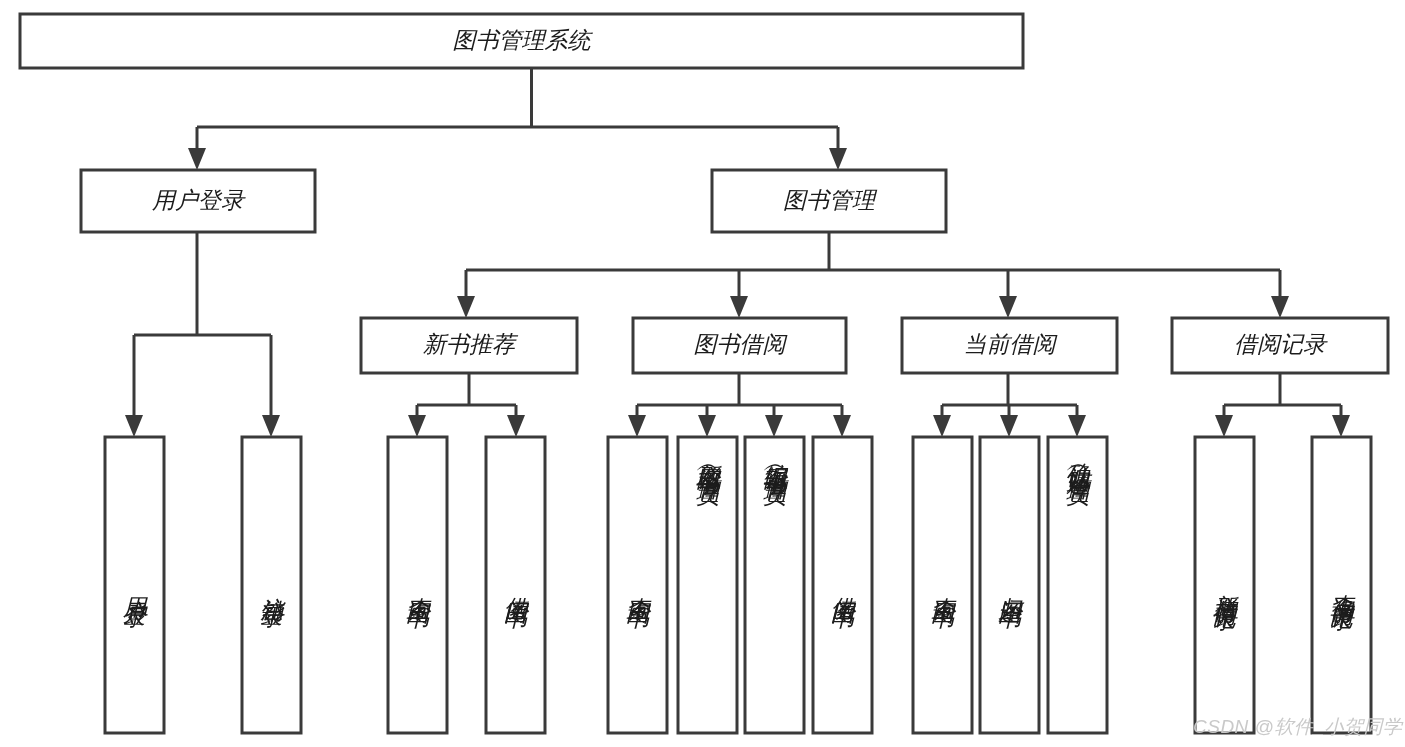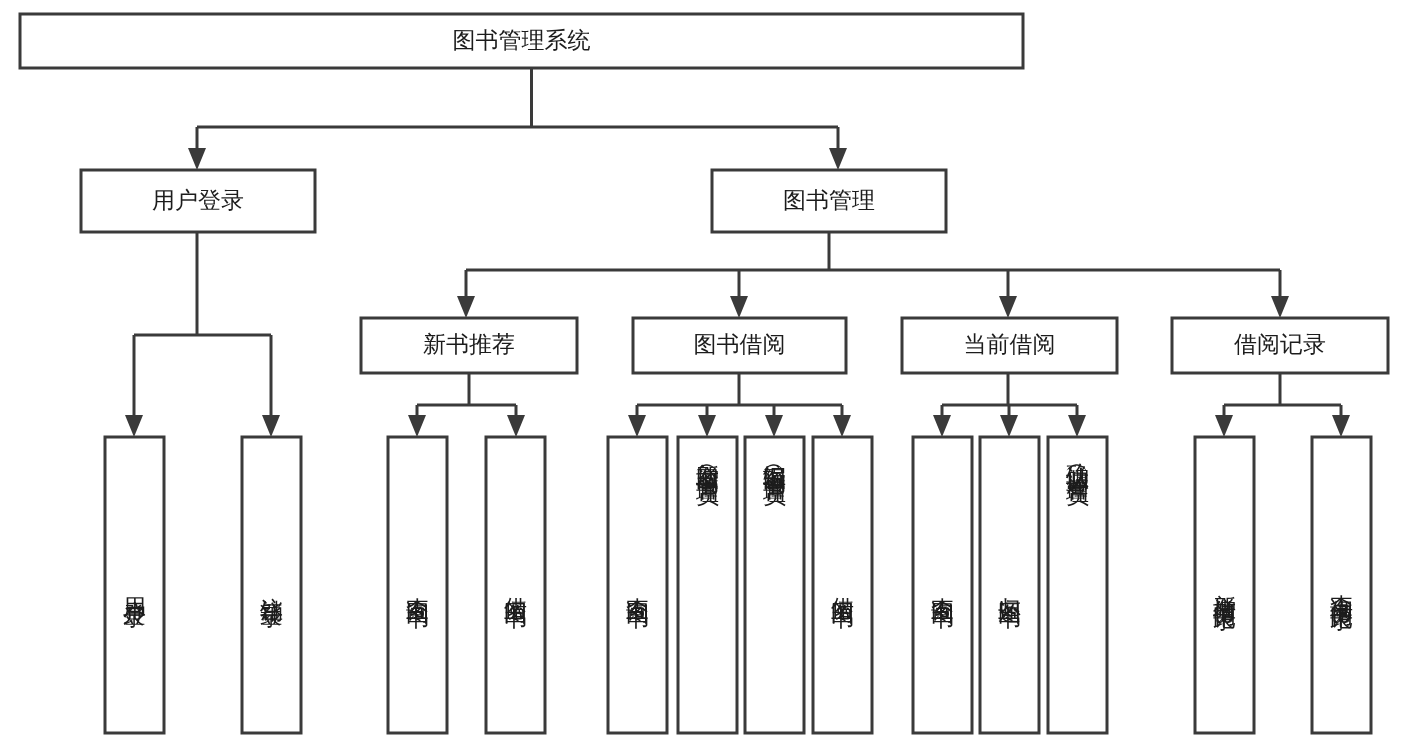--- a/index.html
+++ b/index.html
@@ -11,20 +11,21 @@
     width: 1405px;
     height: 747px;
     font-family: "Liberation Sans", "DejaVu Sans", sans-serif;
     overflow: hidden;
   }
   #diagram-root {
     position: relative;
     width: 1405px;
     height: 694px;
     background: #ffffff;
+    font-style: italic;
   }
   svg#flow {
     position: absolute;
     left: 0;
     top: 0;
     width: 1405px;
     height: 747px;
   }
   .box-rect {
     fill: #ffffff;
@@ -231,14 +232,15 @@
   <div class="v-label-wrap align-top" style="left:1048px; top:437px; width:59px; height:296px;">
     <span class="v-label">确认归还（管理员）</span>
   </div>
   <div class="v-label-wrap" style="left:1195px; top:437px; width:59px; height:296px;">
     <span class="v-label">新增借阅记录</span>
   </div>
   <div class="v-label-wrap" style="left:1312px; top:437px; width:59px; height:296px;">
     <span class="v-label">查询借阅记录</span>
   </div>
 
+  <div class="watermark" style="left:1193px; top:714px;">CSDN @软件_小贺同学</div>
 
 </div>
 
 </body></html>

